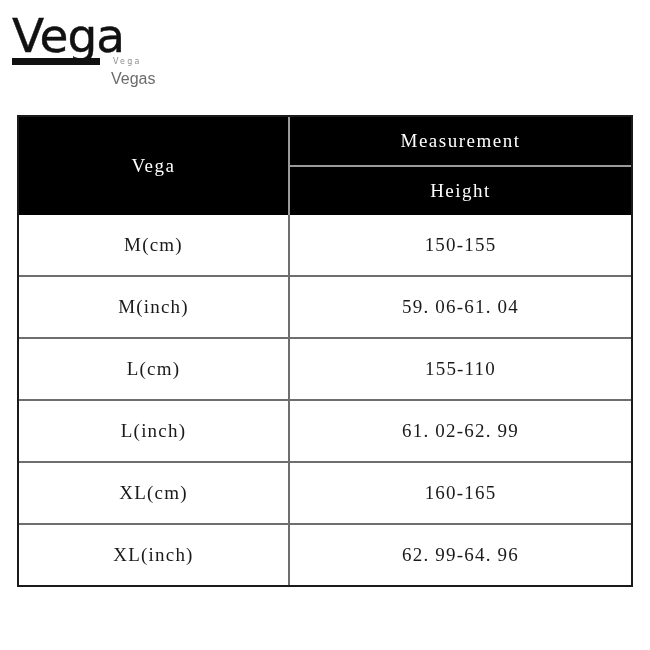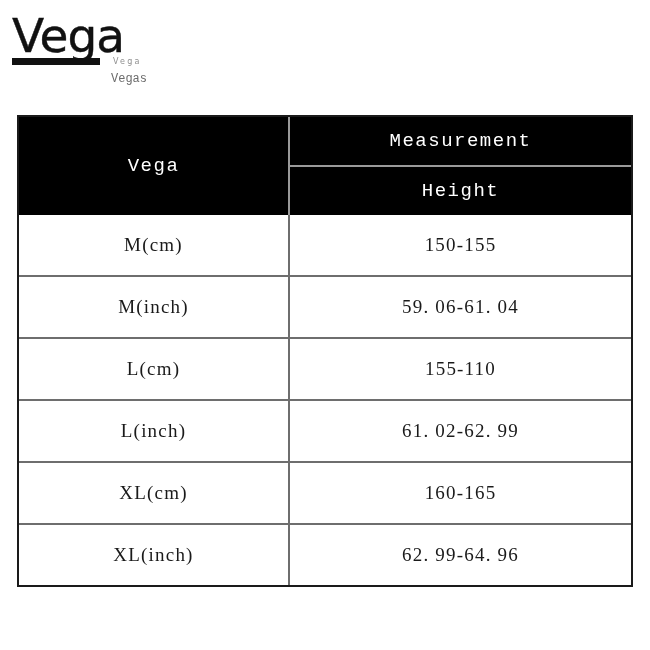--- a/index.html
+++ b/index.html
@@ -50,22 +50,22 @@
     font-family: "DejaVu Sans", sans-serif;
     font-size: 8px;
     line-height: 10px;
     letter-spacing: 2.2px;
     color: #8f8f8f;
   }
   .brand-sub {
     position: absolute;
     left: 99px;
     top: 60px;
-    font-family: Liberation Mono, monospace;
-    font-size: 12px;
+    font-family: Liberation Sans, sans-serif;
+    font-size: 16px;
     line-height: 14px;
     letter-spacing: 0px;
     color: #6b6b6b;
   }
 
   
   .size-table-wrap {
     position: absolute;
     left: 17px;
     top: 115px;
@@ -88,21 +88,21 @@
     vertical-align: middle;
     padding: 0;
     margin: 0;
   }
 
   
   .size-table thead th {
     background: #000000;
     color: #ffffff;
     font-weight: 400;
-    font-family: Liberation Mono, monospace;
+    font-family: Liberation Serif, serif;
     font-size: 19px;
     letter-spacing: 1.5px;
   }
   .th-size {
     height: 96px;
     border-right: 2px solid #9a9a9a;
   }
   .th-measurement {
     height: 48px;
     border-bottom: 2px solid #9a9a9a;

